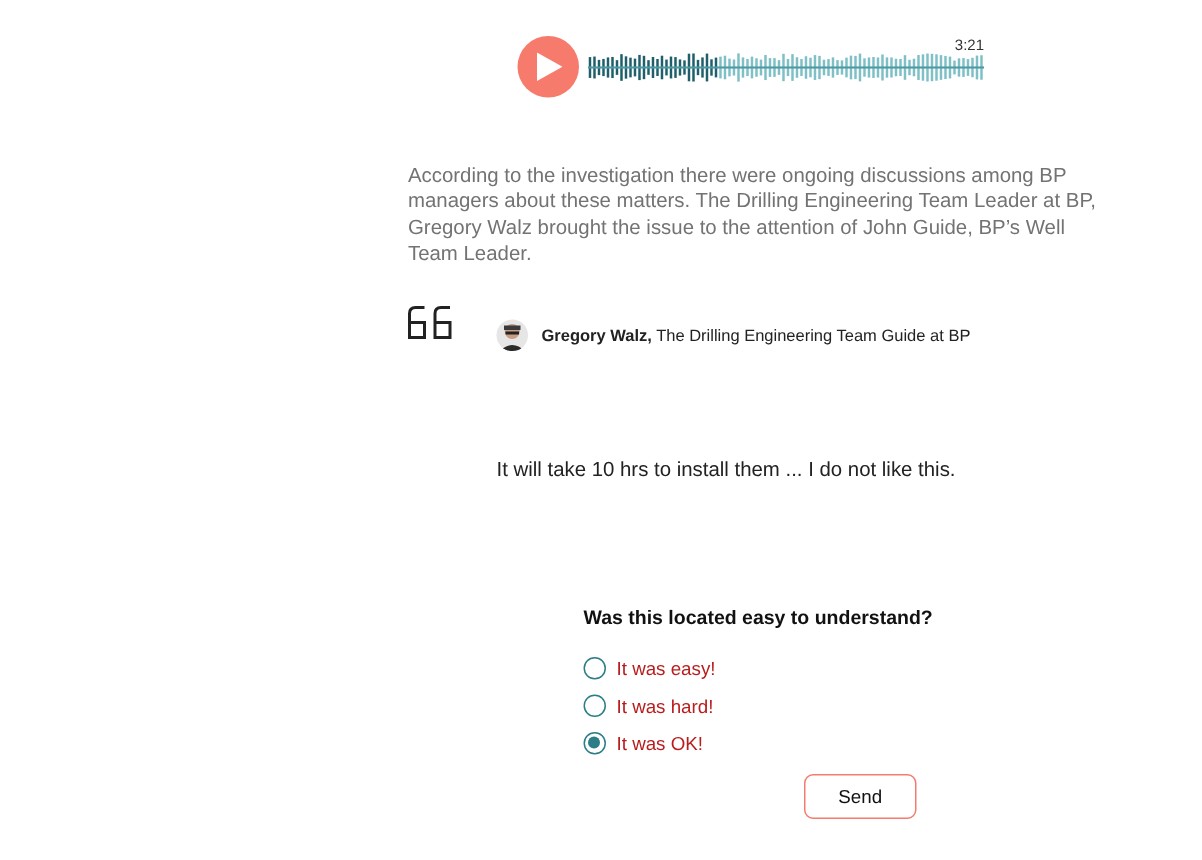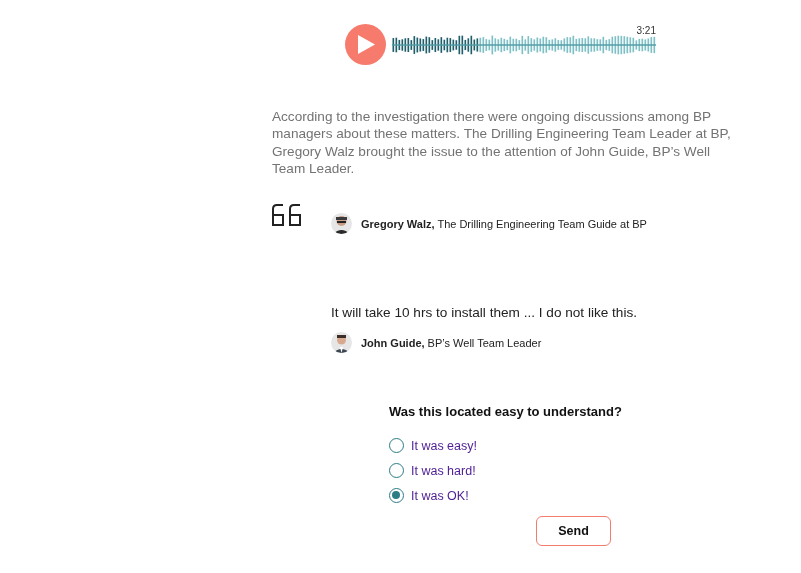--- a/index.html
+++ b/index.html
@@ -17,26 +17,26 @@
 
     .quote-mark { position: absolute; left: 271px; top: 203px; }
     .quote { position: absolute; left: 331px; width: 400px; }
     .quote-text { font-size: 13.6px; line-height: 17.3px; color: #222; }
     .author { display: flex; align-items: center; margin-top: 12px; font-size: 11px; color: #222; }
     .avatar { width: 21px; height: 21px; border-radius: 50%; background: #e6e6e6; margin-right: 9px; position: relative; overflow: hidden; flex: none; }
     .author-name { font-weight: bold; }
 
     .survey { position: absolute; left: 389px; top: 404px; }
     .survey-q { font-size: 13px; font-weight: bold; color: #111; margin-bottom: 14px; }
-    .option { display: flex; align-items: center; height: 25px; font-size: 12.5px; color: #4c1d95; cursor: pointer; }
+    .option { display: flex; align-items: center; height: 25px; font-size: 12.5px; color: #b91c1c; cursor: pointer; }
     .radio { width: 15px; height: 15px; border-radius: 50%; border: 1.6px solid #2c7d86; margin-right: 7px; position: relative; background: #fff; flex: none; }
     .radio.checked::after { content: ""; position: absolute; left: 2px; top: 2px; width: 8px; height: 8px; border-radius: 50%; background: #2c7d86; }
 
     .send { position: absolute; left: 536px; top: 516px; width: 75px; height: 30px; border: 1.6px solid #f47c6e;
-      border-radius: 6px; background: #fff; font-family: "Liberation Sans", sans-serif; font-weight: bold; font-size: 12.5px; color: #111; cursor: pointer; }
+      border-radius: 6px; background: #fff; font-family: "Liberation Sans", sans-serif; font-weight: normal; font-size: 12.5px; color: #111; cursor: pointer; }
   </style>
 </head>
 <body>
 
 <div class="audio">
   <div class="play-btn">
     <svg width="17" height="19" viewBox="0 0 17 19">
         <path d="M0 0 L17 9.5 L0 19 Z" fill="#ffffff"></path>
       </svg>
   </div>
@@ -150,31 +150,20 @@
           <rect x="6" y="8" width="9" height="2" fill="#222"></rect>
           <path d="M2 21 Q10.5 13 19 21 Z" fill="#2a2a2a"></path>
         </svg>
     </div>
     <span><span class="author-name">Gregory Walz,</span><span> The Drilling Engineering Team Guide at BP</span></span>
   </div>
 </div>
 
 <div class="quote" style="top:304px;">
   <p class="quote-text">It will take 10 hrs to install them ... I do not like this.</p>
-  <div class="author" style="margin-top:11px;">
-    <div class="avatar">
-      <svg width="21" height="21" viewBox="0 0 21 21">
-          <circle cx="10.5" cy="8" r="4.5" fill="#d8a98f"></circle>
-          <rect x="6" y="3" width="9" height="3" fill="#3b2e28"></rect>
-          <path d="M2 21 Q10.5 13 19 21 Z" fill="#3d4652"></path>
-          <path d="M9 15 L10.5 21 L12 15 Z" fill="#ffffff"></path>
-        </svg>
-    </div>
-    <span><span class="author-name">John Guide,</span><span> BP’s Well Team Leader</span></span>
-  </div>
 </div>
 
 <div class="survey">
   <div class="survey-q">Was this located easy to understand?</div>
   <label class="option">
     <span class="radio"></span>
     <span>It was easy!</span>
   </label>
   <label class="option">
     <span class="radio"></span>

